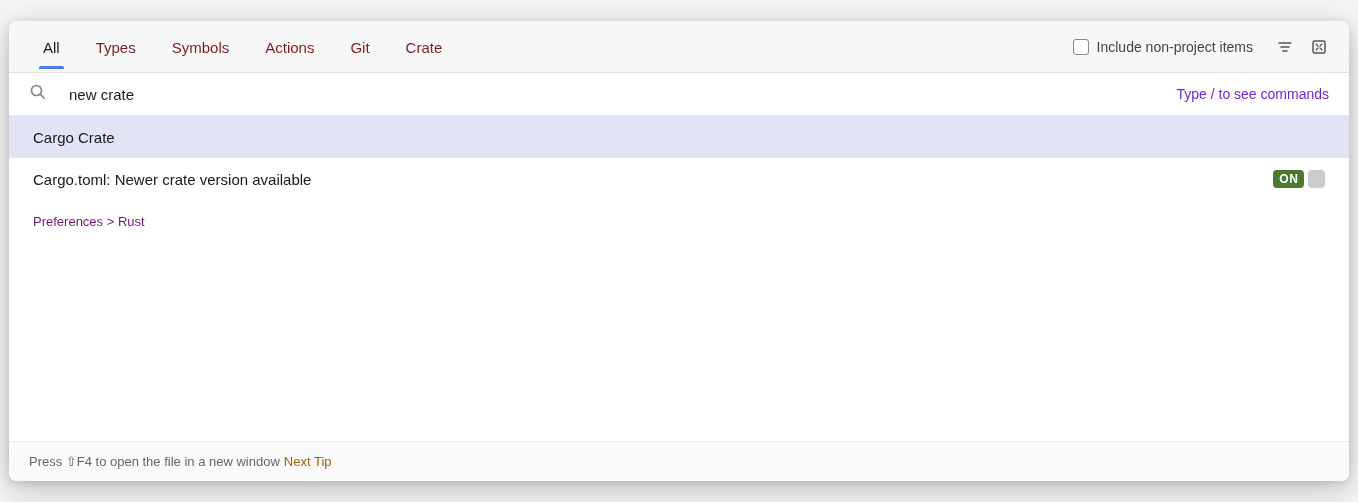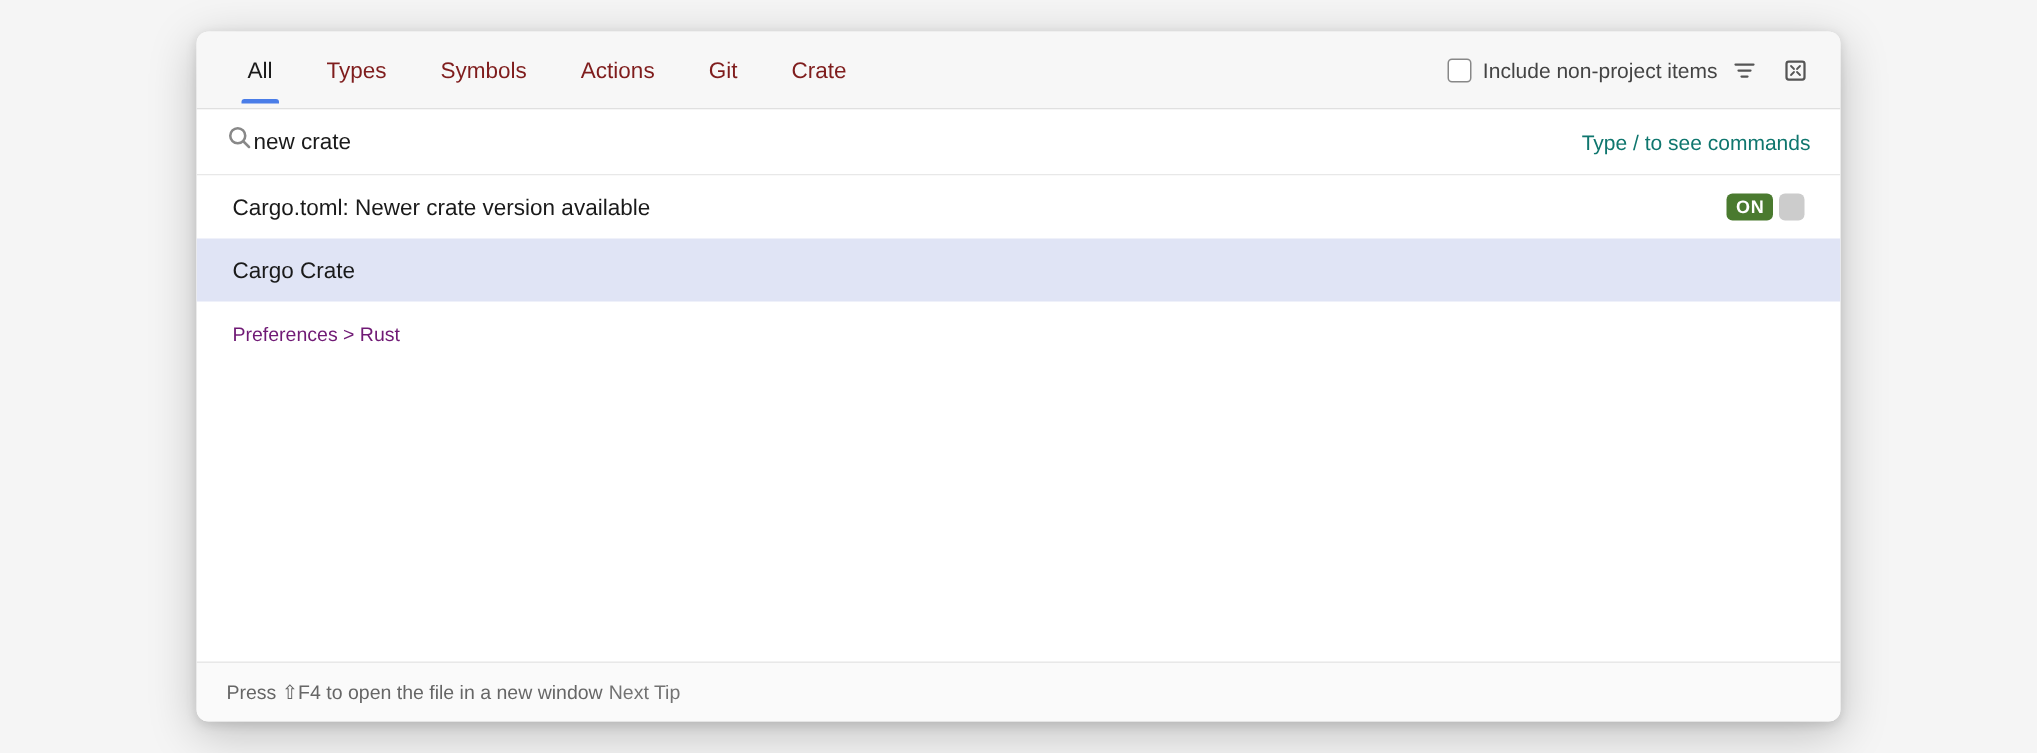--- a/index.html
+++ b/index.html
@@ -15,21 +15,21 @@
       height: 502px;
       display: flex;
       align-items: center;
       justify-content: center;
     }
 
     .dialog {
       background: #ffffff;
       border-radius: 8px;
       box-shadow: 0 8px 32px rgba(0,0,0,0.22), 0 2px 8px rgba(0,0,0,0.12);
-      width: 1096px;
+      width: 1340px;
       min-height: 460px;
       display: flex;
       flex-direction: column;
       overflow: hidden;
       position: relative;
     }
 
     
     .tabs-row {
       display: flex;
@@ -69,21 +69,21 @@
     .tabs-spacer {
       flex: 1;
     }
 
     .include-non-project {
       display: flex;
       align-items: center;
       gap: 8px;
       font-size: 14px;
       color: #444;
-      margin-right: 4px;
+      margin-right: 18px;
     }
 
     .include-checkbox {
       width: 16px;
       height: 16px;
       border: 1.5px solid #888;
       border-radius: 3px;
       background: white;
       flex-shrink: 0;
     }
@@ -106,41 +106,41 @@
       font-size: 16px;
     }
 
     
     .search-row {
       display: flex;
       align-items: center;
       padding: 10px 20px;
       border-bottom: 1px solid #e8e8e8;
       background: #ffffff;
-      gap: 0;
+      gap: 22px;
     }
 
     .search-icon-wrap {
       color: #888;
       font-size: 16px;
       flex-shrink: 0;
     }
 
     .search-input {
       flex: 1;
       border: none;
       outline: none;
       font-size: 15px;
       color: #1a1a1a;
       background: transparent;
     }
 
     .search-hint {
       font-size: 14px;
-      color: #0f766e;
+      color: #6d28d9;
       white-space: nowrap;
     }
 
     
     .results-list {
       flex: 1;
       background: #ffffff;
     }
 
     .result-item {
@@ -205,21 +205,21 @@
       gap: 0;
       font-size: 13px;
       color: #666;
     }
 
     .footer-tip-text {
       color: #666;
     }
 
     .footer-next-tip {
-      color: #737373;
+      color: #a16207;
       cursor: pointer;
       margin-left: 4px;
     }
   </style>
 </head>
 <body>
 
 <div class="dialog">
 
   <div class="tabs-row">
@@ -258,32 +258,32 @@
         <circle cx="7.5" cy="7.5" r="5" stroke="#888" stroke-width="1.7"></circle>
         <path d="M11.5 11.5L15 15" stroke="#888" stroke-width="1.7" stroke-linecap="round"></path>
       </svg>
     </div>
     <input class="search-input" type="text" value="new crate" style="">
     <span class="search-hint">Type / to see commands</span>
   </div>
 
   <div class="results-list">
 
+    <div class="result-item selected">
+      <span class="result-label">Cargo Crate</span>
+    </div>
+
     <div class="result-item">
       <span class="result-label">Cargo.toml: Newer crate version available</span>
       <div class="toggle-wrap">
         <span class="toggle-on">ON</span>
         <span class="toggle-off-part">&nbsp;&nbsp;</span>
       </div>
     </div>
 
-    <div class="result-item selected">
-      <span class="result-label">Cargo Crate</span>
-    </div>
-
     <div class="result-item">
       <span class="result-meta">Preferences &gt; Rust</span>
     </div>
 
   </div>
 
   <div class="footer">
     <span class="footer-tip-text">Press ⇧F4 to open the file in a new window</span>
     <span class="footer-next-tip">Next Tip</span>
   </div>

